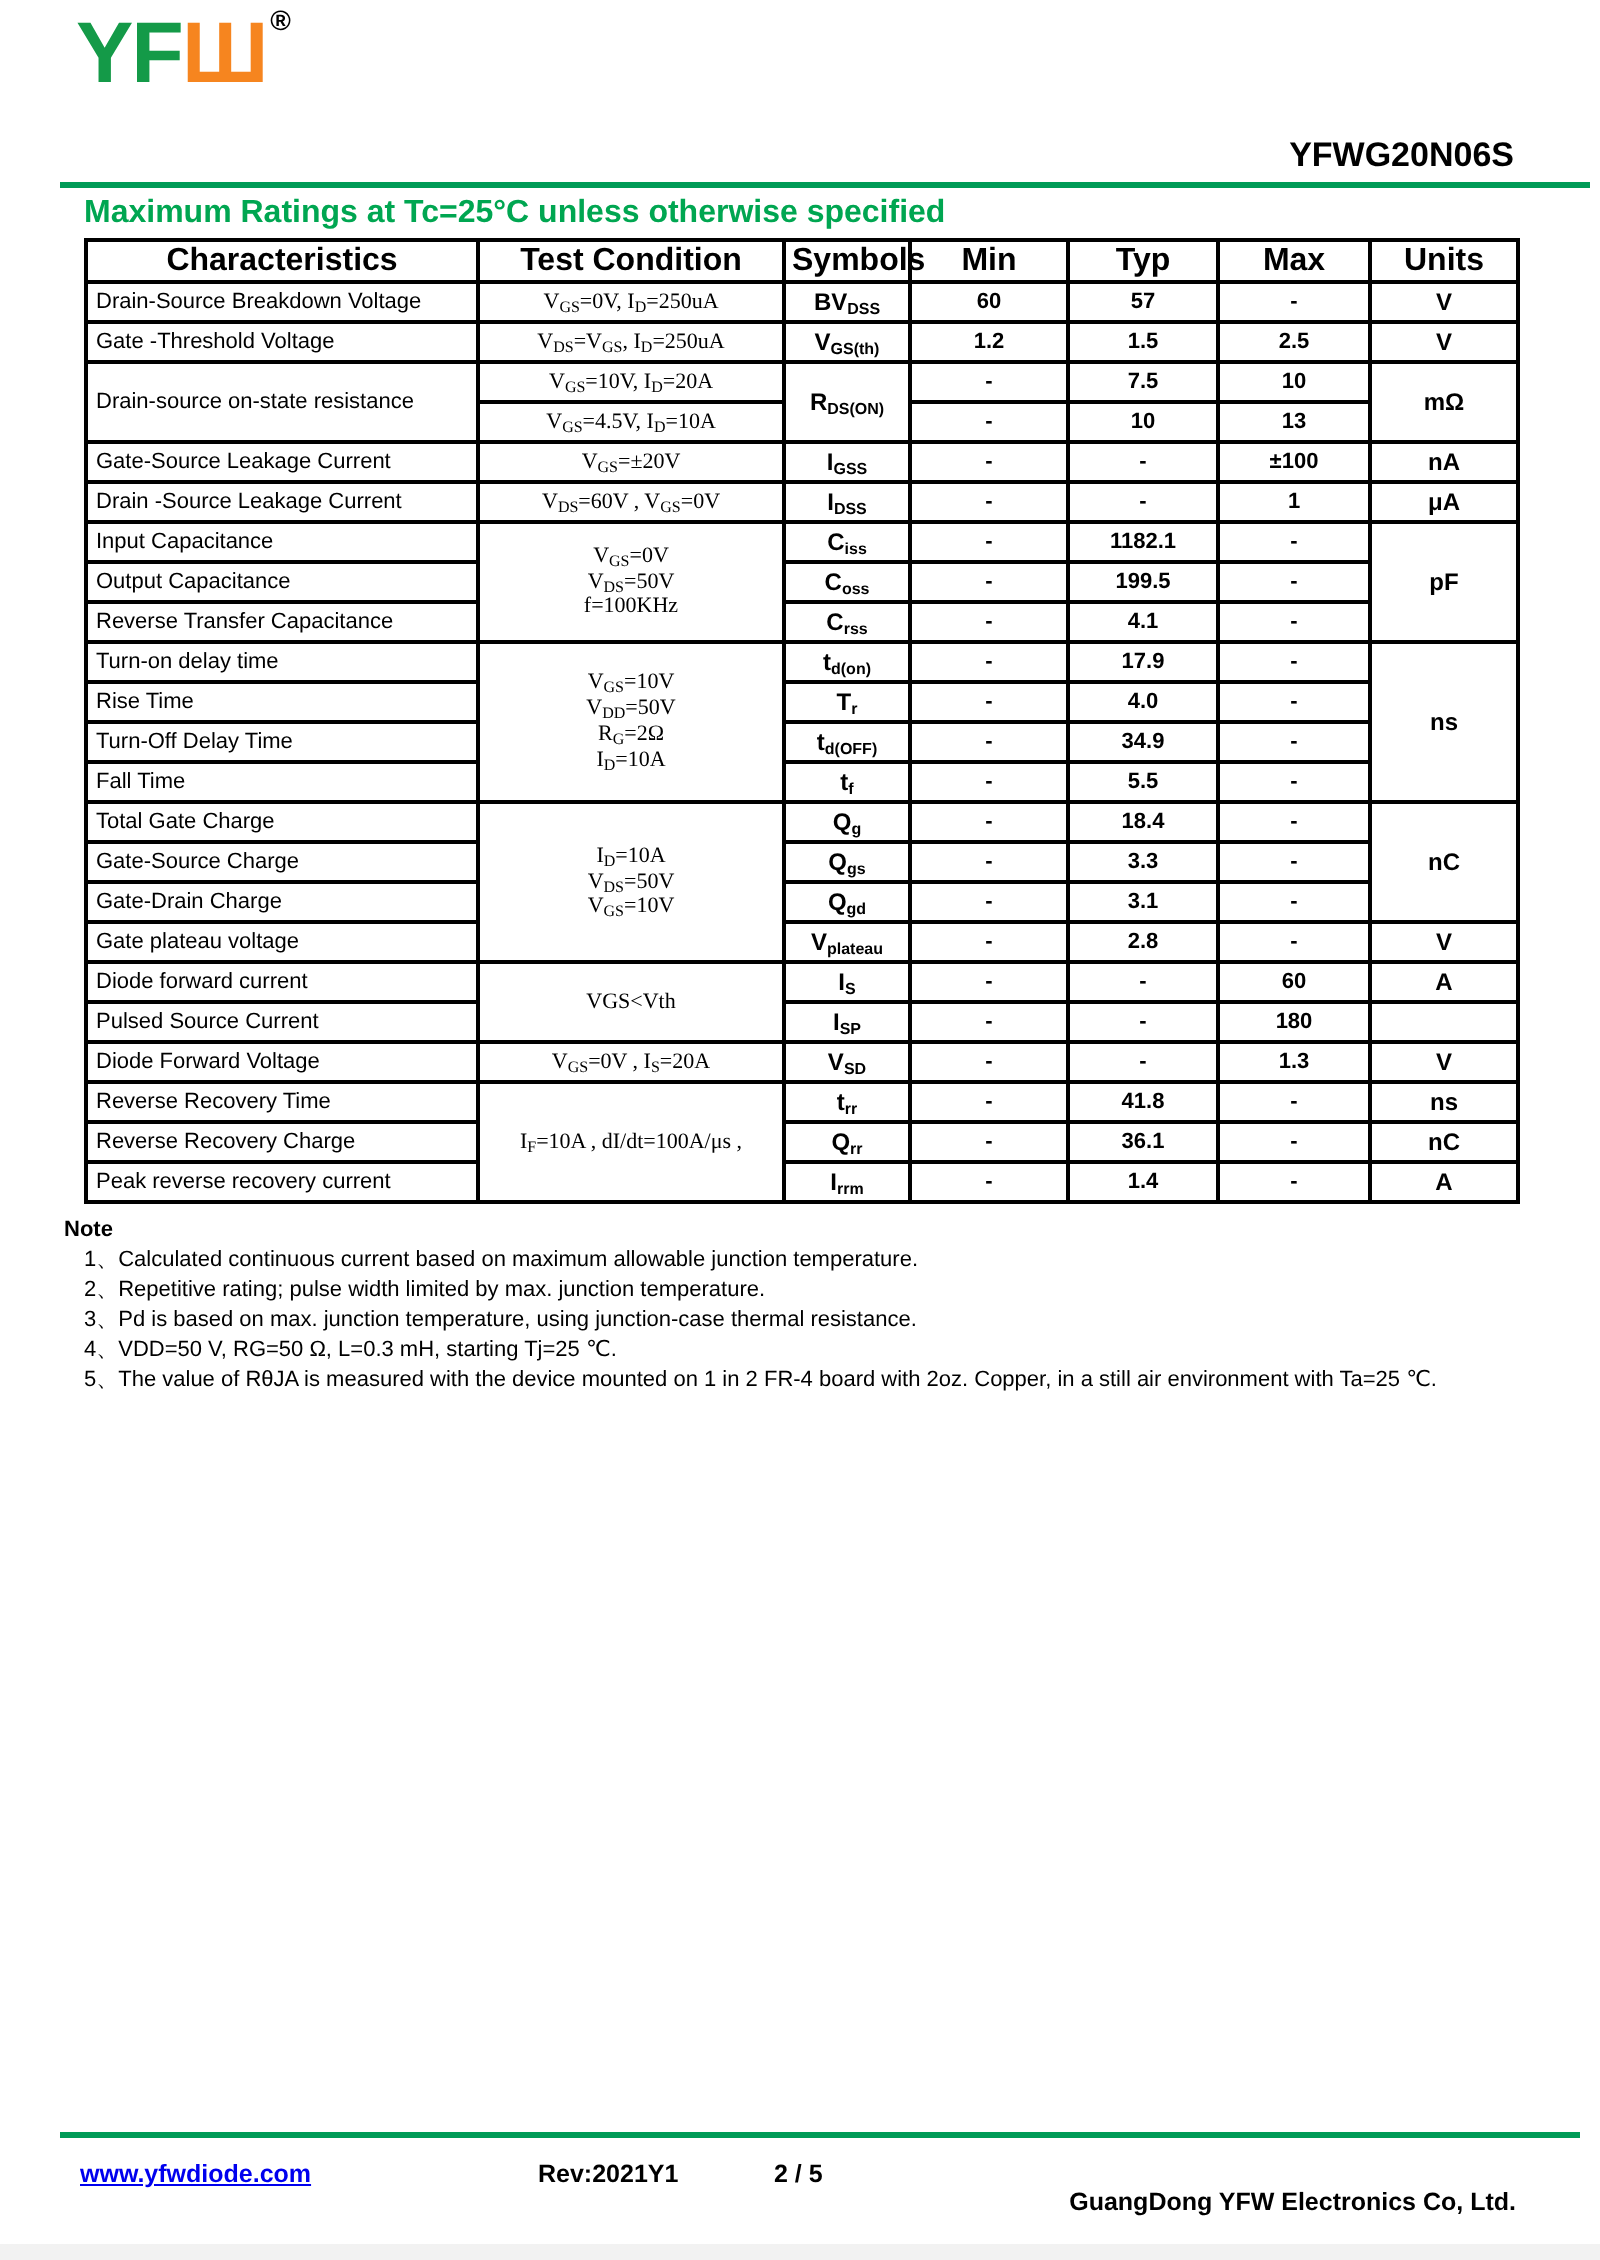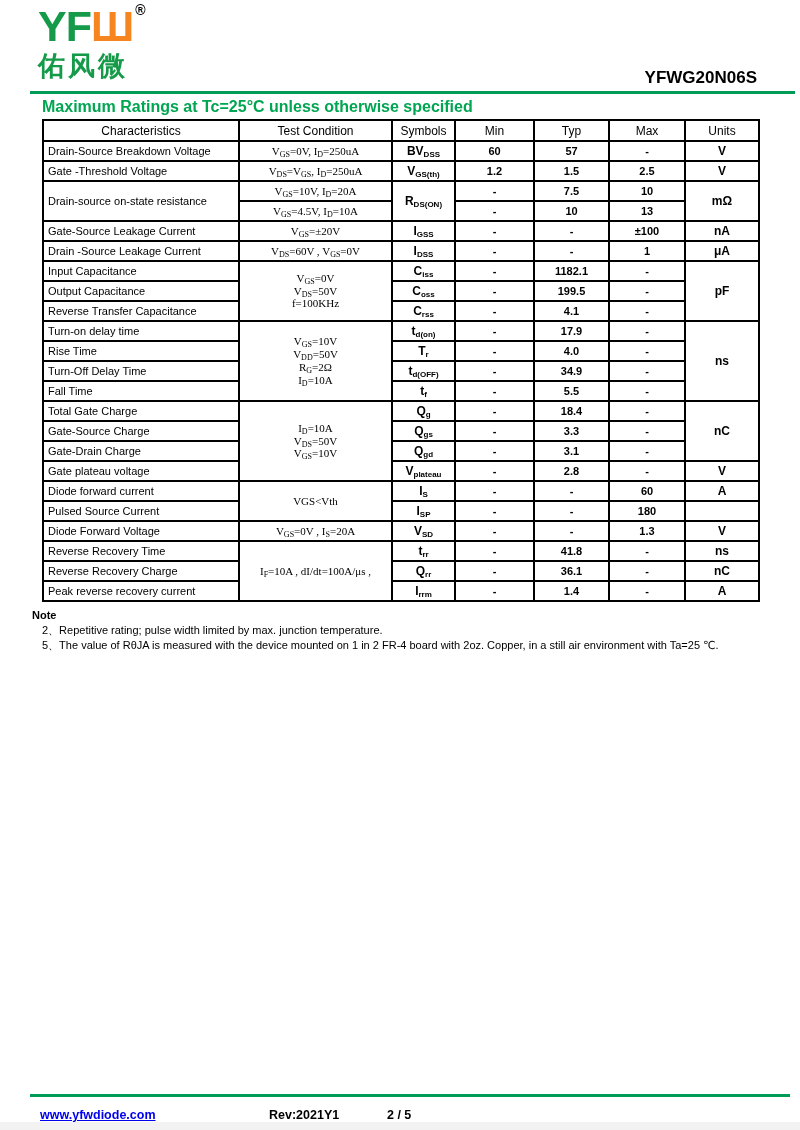--- a/index.html
+++ b/index.html
@@ -21,53 +21,52 @@
   .logo-cn{color:var(--brand_green);font-size:27px;font-weight:bold;letter-spacing:3px;margin-top:1px;}
   .part-number{position:absolute;right:43px;bottom:3px;font-size:17px;font-weight:bold;}
   .header-rule{margin-left:30px;width:765px;height:3px;background:var(--rule_green);}
 
   
   .section-title{margin:4px 0 3px 42px;color:var(--title_green);font-weight:bold;font-size:16px;}
 
   
   table{border-collapse:collapse;table-layout:fixed;width:716px;margin-left:42px;}
   th,td{border:2px solid #000;padding:0 3px;text-align:center;vertical-align:middle;}
-  th{font-size:12px;font-weight:normal;height:21px;}
+  th{font-size:16px;font-weight:bold;height:21px;}
   td{font-size:11px;height:20px;line-height:1.18;}
   td.char{text-align:left;padding-left:4px;font-weight:normal;}
   td.cond{font-weight:normal;font-family:Liberation Serif, serif;}
   td.sym{font-weight:bold;font-size:12px;}
   td.val{font-weight:bold;}
   td.unit{font-weight:bold;font-size:12px;}
   sub{font-size:8px;line-height:0;vertical-align:-2px;}
 
   
   .notes{margin:6px 0 0 32px;font-size:11px;line-height:15px;}
   .note-label{font-weight:bold;}
   .note-item{margin-left:10px;}
 
   
-  .footer{position:absolute;left:0;top:1066px;width:800px;margin-top:28px;}
+  .footer{position:absolute;left:0;top:1066px;width:800px;}
   .footer-rule{margin-left:30px;width:760px;height:3px;background:var(--rule_green);}
   .footer-row{position:relative;height:30px;font-size:12.5px;font-weight:bold;}
   .website{position:absolute;left:40px;top:11px;color:var(--link_blue);text-decoration:underline;}
   .rev{position:absolute;left:237px;top:11px;padding-left:32px;}
   .page-num{position:absolute;left:387px;top:11px;}
   .company{position:absolute;right:42px;top:25px;}
   .bottom-strip{position:absolute;left:0;bottom:0;width:800px;height:8px;background:var(--page_edge);}
 </style>
 </head>
 <body>
 
 <div class="page">
 
   <div class="hdr">
     <div class="logo">
       <div class="logo-row"><span class="logo-yf">YF</span><span class="logo-w">Ш</span><span class="logo-reg">®</span></div>
-      <div class="logo-cn">佑风微</div>
     </div>
     <div class="part-number">YFWG20N06S</div>
   </div>
   <div class="header-rule"></div>
 
   <div class="section-title">Maximum Ratings at Tc=25°C unless otherwise specified</div>
 
   <table>
     <colgroup>
       <col style="width:196px">
@@ -275,21 +274,24 @@
           <td class="val">1.4</td>
           <td class="val">-</td>
           <td class="unit">A</td>
         </tr>
       </tbody>
   </table>
 
   <div class="notes">
     <div class="note-label">Note</div>
     <div id="note-list">
+        <div class="note-item">1、Calculated continuous current based on maximum allowable junction temperature.</div>
         <div class="note-item">2、Repetitive rating; pulse width limited by max. junction temperature.</div>
+        <div class="note-item">3、Pd is based on max. junction temperature, using junction-case thermal resistance.</div>
+        <div class="note-item">4、VDD=50 V, RG=50 Ω, L=0.3 mH, starting Tj=25 ℃.</div>
         <div class="note-item">5、The value of RθJA is measured with the device mounted on 1 in 2 FR-4 board with 2oz. Copper, in a still air environment with Ta=25 ℃.</div>
       </div>
   </div>
 
   <div class="footer">
     <div class="footer-rule"></div>
     <div class="footer-row">
       <a class="website" href="#">www.yfwdiode.com</a>
       <span class="rev">Rev:2021Y1</span>
       <span class="page-num">2 / 5</span>

